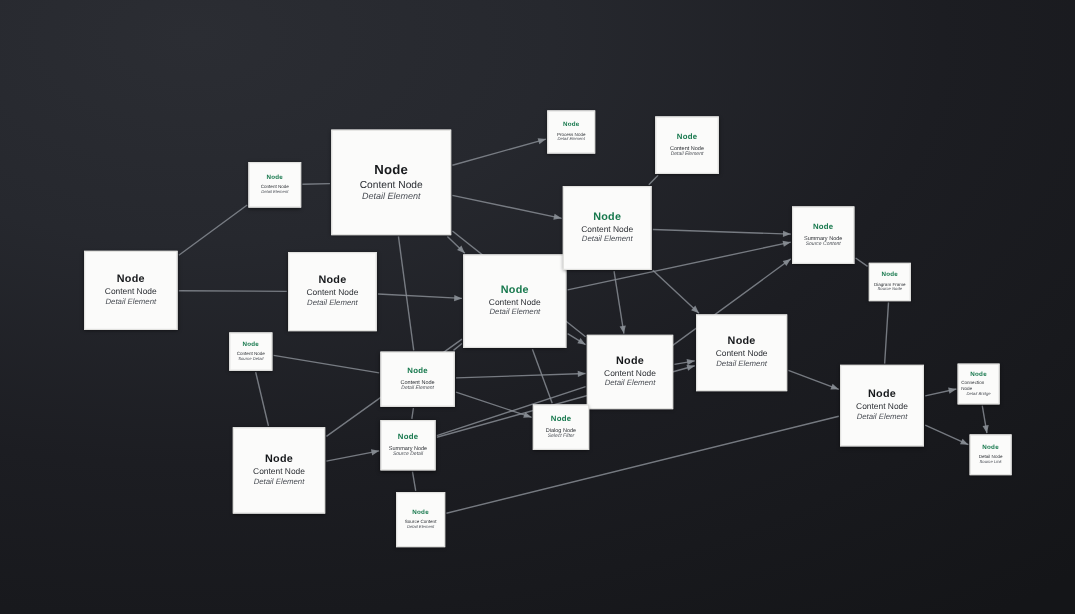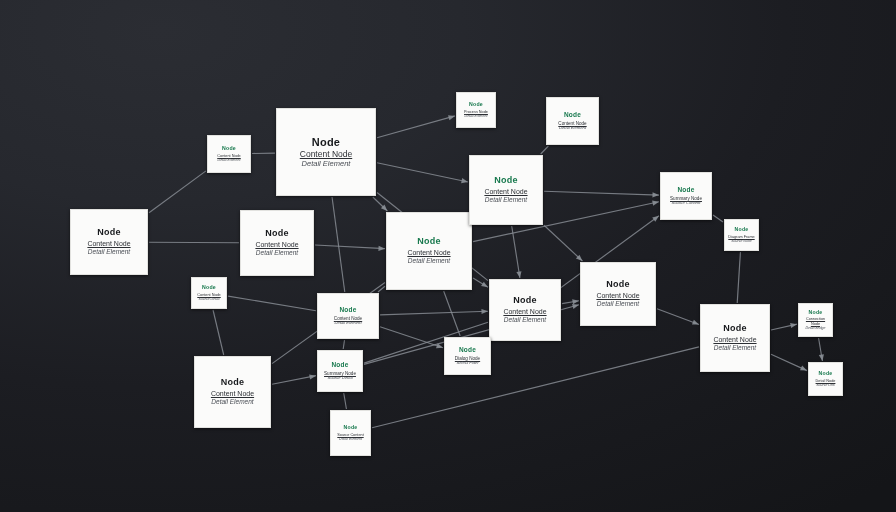--- a/index.html
+++ b/index.html
@@ -29,38 +29,37 @@
   .node {
     position: absolute;
     background: #fbfbfa;
     border: 1px solid #e2e2df;
     box-shadow: 0 1px 3px rgba(0,0,0,0.55);
     box-sizing: border-box;
     display: flex;
     flex-direction: column;
     align-items: center;
     justify-content: center;
-    text-align: center;
+    text-align: left;
     overflow: hidden;
     padding: 2px;
   }
   .node .n-title {
     font-weight: bold;
     letter-spacing: 0.2px;
     line-height: 1.1;
     color: #17191c;
     filter: blur(0.35px);
   }
   .node.accent .n-title { color: #18794e; }
   .node .n-sub1 {
     color: #2b2e33;
     line-height: 1.15;
     margin-top: 2px;
     filter: blur(0.4px);
-    text-decoration: underline;
   }
   .node .n-sub2 {
     color: #4a4e55;
     line-height: 1.15;
     filter: blur(0.45px);
     font-style: italic;
   }
   .node.lg .n-title { font-size: 11px; }
   .node.lg .n-sub1  { font-size: 8.5px; }
   .node.lg .n-sub2  { font-size: 7.5px; }

